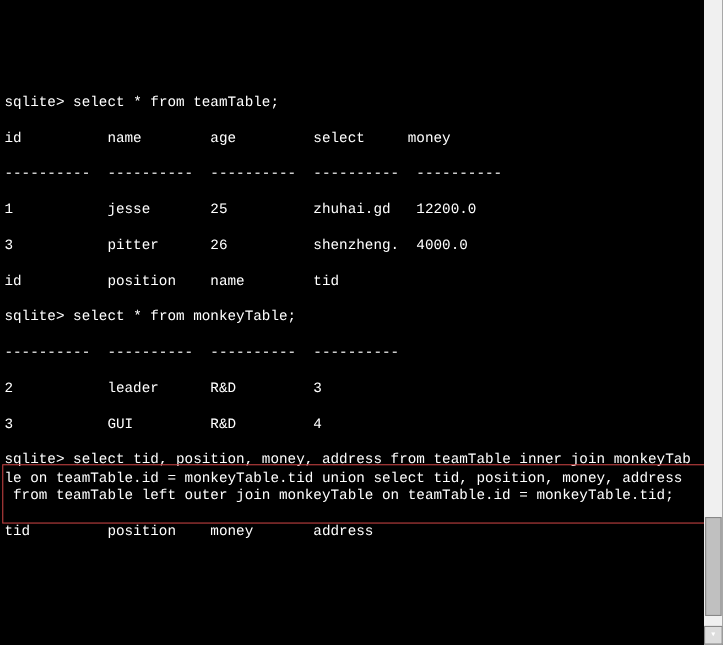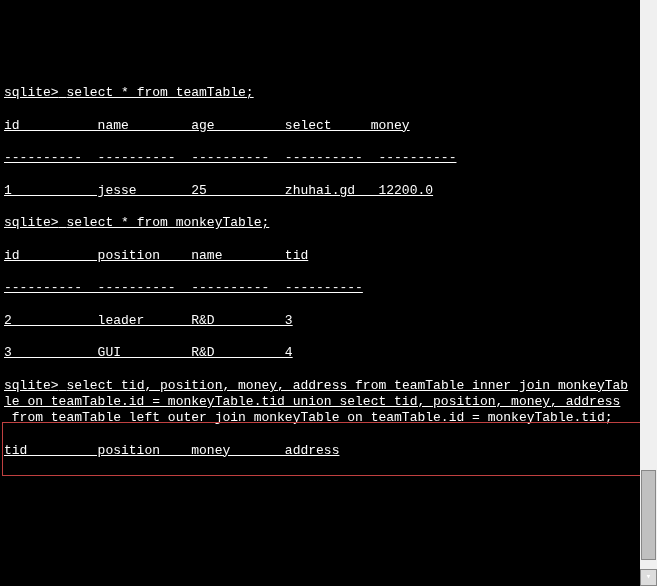--- a/index.html
+++ b/index.html
@@ -11,21 +11,21 @@
       line-height: 1.25;
       width: 657px;
       height: 586px;
       overflow: hidden;
       white-space: pre;
     }
     .terminal {
       padding: 4px;
       position: relative;
     }
-    .line { white-space: pre; text-decoration: underline; }
+    .line { white-space: pre; }
     .highlight-box {
       position: absolute;
       border: 1px solid #c04040;
       top: 357px;
       left: 2px;
       width: 648px;
       height: 54px;
       pointer-events: none;
     }
     .scrollbar {
@@ -60,22 +60,23 @@
 </head>
 <body>
 
 
 
 <div class="terminal">
 <div class="line"><span>sqlite&gt;</span> <span>select * from teamTable;</span></div>
 <div class="line">id          name        age         select     money</div>
 <div class="line">----------  ----------  ----------  ----------  ----------</div>
 <div class="line">1           jesse       25          zhuhai.gd   12200.0</div>
+<div class="line">3           pitter      26          shenzheng.  4000.0</div>
+<div class="line">id          position    name        tid</div>
 <div class="line"><span>sqlite&gt;</span> <span>select * from monkeyTable;</span></div>
-<div class="line">id          position    name        tid</div>
 <div class="line">----------  ----------  ----------  ----------</div>
 <div class="line">2           leader      R&amp;D         3</div>
 <div class="line">3           GUI         R&amp;D         4</div>
 <div class="line"><span>sqlite&gt;</span> <span>select tid, position, money, address from teamTable inner join monkeyTab
 le on teamTable.id = monkeyTable.tid union select tid, position, money, address
  from teamTable left outer join monkeyTable on teamTable.id = monkeyTable.tid;</span></div>
 <div class="line">tid         position    money       address</div>
 
 
 

